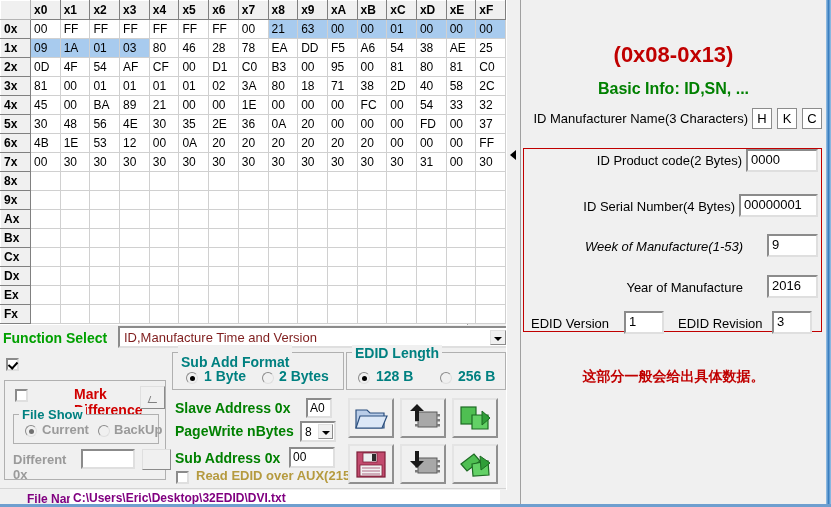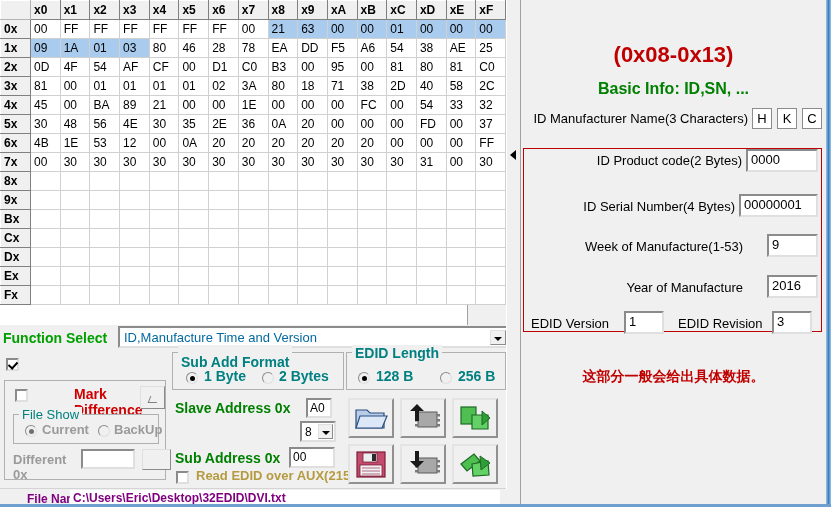--- a/index.html
+++ b/index.html
@@ -39,21 +39,21 @@
         border-top:1px solid #ffffff;border-left:1px solid #ffffff;}
   table.hex td.cell{background:#ffffff;color:#000;border-right:1px solid #d0d0d0;border-bottom:1px solid #d0d0d0;}
   table.hex td.cell.sel{background:#a8cbee;}
 
   
   .fn-row{position:absolute;left:0;top:326px;width:506px;height:26px;}
   .fn-label{position:absolute;left:3px;top:4px;color:#00a000;font-weight:bold;font-size:14px;
             font-family:"Liberation Sans","DejaVu Sans",sans-serif;}
   .fn-combo{position:absolute;left:118px;top:0px;width:392px;height:22px;
             background:#ffffff;border:2px inset #dfdfdf;box-sizing:border-box;}
-  .fn-combo .txt{position:absolute;left:4px;top:2px;font-size:13px;color:#0369a1;}
+  .fn-combo .txt{position:absolute;left:4px;top:2px;font-size:13px;color:#7f1d1d;}
   .fn-combo .arrowbtn{position:absolute;right:2px;top:2px;width:16px;height:15px;
             background:#f0f0f0;border:1px outset #dfdfdf;box-sizing:border-box;}
   .fn-combo .arrowbtn:after{content:"";position:absolute;left:3px;top:6px;
             border-left:4px solid transparent;border-right:4px solid transparent;border-top:4px solid #000;}
 
   
   .ecm{position:absolute;left:4px;top:356px;width:160px;height:20px;}
   .ecm .cb{position:absolute;left:2px;top:2px;width:13px;height:13px;background:#fff;border:2px inset #dfdfdf;box-sizing:border-box;}
   .ecm .cb.checked:after{content:"";position:absolute;left:2px;top:0px;width:4px;height:7px;
         border:solid #000;border-width:0 2px 2px 0;transform:rotate(42deg);}
@@ -62,21 +62,21 @@
   .markdiff-box{position:absolute;left:4px;top:380px;width:162px;height:100px;
         border:1px solid #b0b0b0;box-sizing:border-box;}
   .md-cb{position:absolute;left:10px;top:8px;width:13px;height:13px;background:#fff;border:2px inset #dfdfdf;box-sizing:border-box;}
   .md-lbl{position:absolute;left:31px;top:5px;color:#d00000;font-weight:bold;font-size:14px;margin-left:38px;}
   .md-btn{position:absolute;left:135px;top:5px;width:25px;height:23px;background:#f0f0f0;border:1px outset #dfdfdf;box-sizing:border-box;}
   .md-btn:after{content:"";position:absolute;left:8px;top:9px;width:8px;height:6px;border-left:1px solid #808080;border-bottom:1px solid #808080;transform:skewX(-20deg);}
 
   .fileshow-box{position:absolute;left:8px;top:33px;width:146px;height:30px;
         border:1px solid #b0b0b0;box-sizing:border-box;}
   .fileshow-title{position:absolute;left:14px;top:26px;background:#f0f0f0;padding:0 3px;
-        font-weight:normal;font-size:13px;color:#008080;}
+        font-weight:bold;font-size:13px;color:#008080;}
   .radio{position:absolute;width:12px;height:12px;border-radius:50%;background:#f0f0f0;
         border:1.5px inset #dfdfdf;box-sizing:border-box;}
   .radio.on:after{content:"";position:absolute;left:3px;top:3px;width:5px;height:5px;border-radius:50%;background:#707070;}
   .radio.on.dark:after{background:#000;}
   .gray-lbl{position:absolute;color:#9a9a9a;font-weight:bold;font-size:13px;}
 
   .diff-row{position:absolute;left:8px;top:68px;}
   .diff-lbl{position:absolute;left:0px;top:3px;color:#9a9a9a;font-weight:bold;font-size:13px;}
   .diff-inp{position:absolute;left:68px;top:0px;width:54px;height:20px;background:#fff;border:2px inset #dfdfdf;box-sizing:border-box;}
   .diff-btn{position:absolute;left:129px;top:0px;width:29px;height:21px;background:#f0f0f0;border:1px outset #dfdfdf;box-sizing:border-box;}
@@ -360,20 +360,39 @@
               <td class="cell"></td>
               <td class="cell"></td>
               <td class="cell"></td>
               <td class="cell"></td>
               <td class="cell"></td>
               <td class="cell"></td>
               <td class="cell"></td>
               <td class="cell"></td>
             </tr>
             <tr>
+              <th class="rowh">Ax</th>
+              <td class="cell"></td>
+              <td class="cell"></td>
+              <td class="cell"></td>
+              <td class="cell"></td>
+              <td class="cell"></td>
+              <td class="cell"></td>
+              <td class="cell"></td>
+              <td class="cell"></td>
+              <td class="cell"></td>
+              <td class="cell"></td>
+              <td class="cell"></td>
+              <td class="cell"></td>
+              <td class="cell"></td>
+              <td class="cell"></td>
+              <td class="cell"></td>
+              <td class="cell"></td>
+            </tr>
+            <tr>
               <th class="rowh">Bx</th>
               <td class="cell"></td>
               <td class="cell"></td>
               <td class="cell"></td>
               <td class="cell"></td>
               <td class="cell"></td>
               <td class="cell"></td>
               <td class="cell"></td>
               <td class="cell"></td>
               <td class="cell"></td>
@@ -499,20 +518,21 @@
     <div class="subadd-box"></div>
     <div class="subadd-title">Sub Add Format</div>
     <div class="radio on dark" style="left:186px;top:372px;"></div>
     <span class="teal-lbl" style="left:204px;top:368px;">1 Byte</span>
     <div class="radio" style="left:262px;top:372px;"></div>
     <span class="teal-lbl" style="left:279px;top:368px;">2 Bytes</span>
 
     <span class="green-lbl" style="left:175px;top:400px;">Slave Address   0x</span>
     <div class="sa-inp" style="left:306px;top:398px;width:26px;height:20px;">A0</div>
 
+    <span class="green-lbl" style="left:175px;top:423px;">PageWrite nBytes</span>
     <div class="pw-combo">
       <div class="t">8</div>
       <div class="ab"></div>
     </div>
 
     <span class="green-lbl" style="left:175px;top:450px;">Sub Address  0x</span>
     <div class="sa-inp" style="left:289px;top:447px;width:46px;height:21px;">00</div>
 
     <div class="aux-cb"></div>
     <span class="aux-lbl">Read EDID over AUX(2156)</span>
@@ -609,21 +629,21 @@
     </div>
 
     <div class="redframe"></div>
 
     <span class="fld-lbl" style="right:83px;top:153px;">ID Product code(2 Bytes)</span>
     <div class="fld-inp" style="right:7px;top:149px;width:72px;height:23px;">0000</div>
 
     <span class="fld-lbl" style="right:90px;top:199px;">ID Serial Number(4 Bytes)</span>
     <div class="fld-inp" style="right:7px;top:194px;width:79px;height:23px;">00000001</div>
 
-    <span class="fld-lbl" style="right:82px;top:239px;">Week of Manufacture(1-53)</span>
+    <span class="fld-lbl" style="right:82px;top:239px;font-style:italic;">Week of Manufacture(1-53)</span>
     <div class="fld-inp" style="right:7px;top:234px;width:51px;height:23px;">9</div>
 
     <span class="fld-lbl" style="right:82px;top:280px;">Year of Manufacture</span>
     <div class="fld-inp" style="right:7px;top:275px;width:51px;height:23px;">2016</div>
 
     <span class="fld-lbl" style="left:10px;top:316px;">EDID Version</span>
     <div class="fld-inp" style="left:103px;top:311px;width:40px;height:23px;">1</div>
     <span class="fld-lbl" style="left:157px;top:316px;">EDID Revision</span>
     <div class="fld-inp" style="left:251px;top:311px;width:40px;height:23px;">3</div>
 

